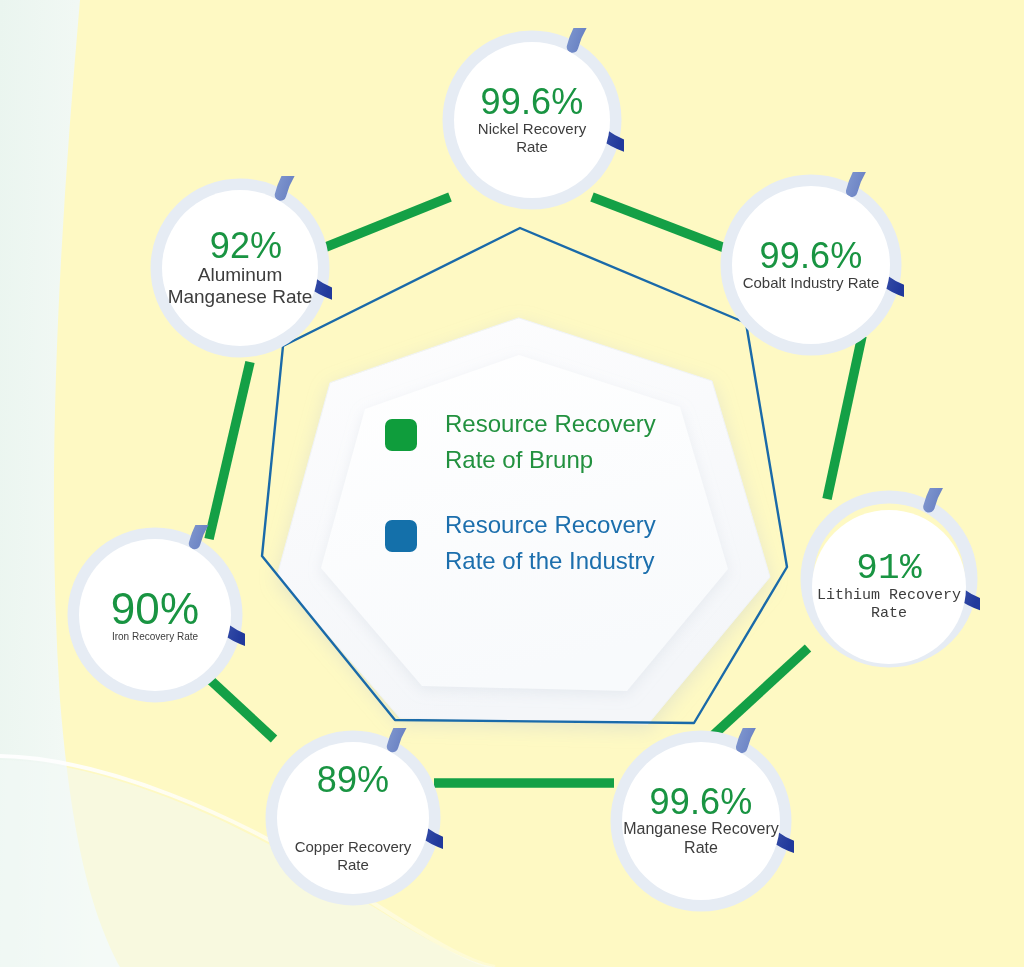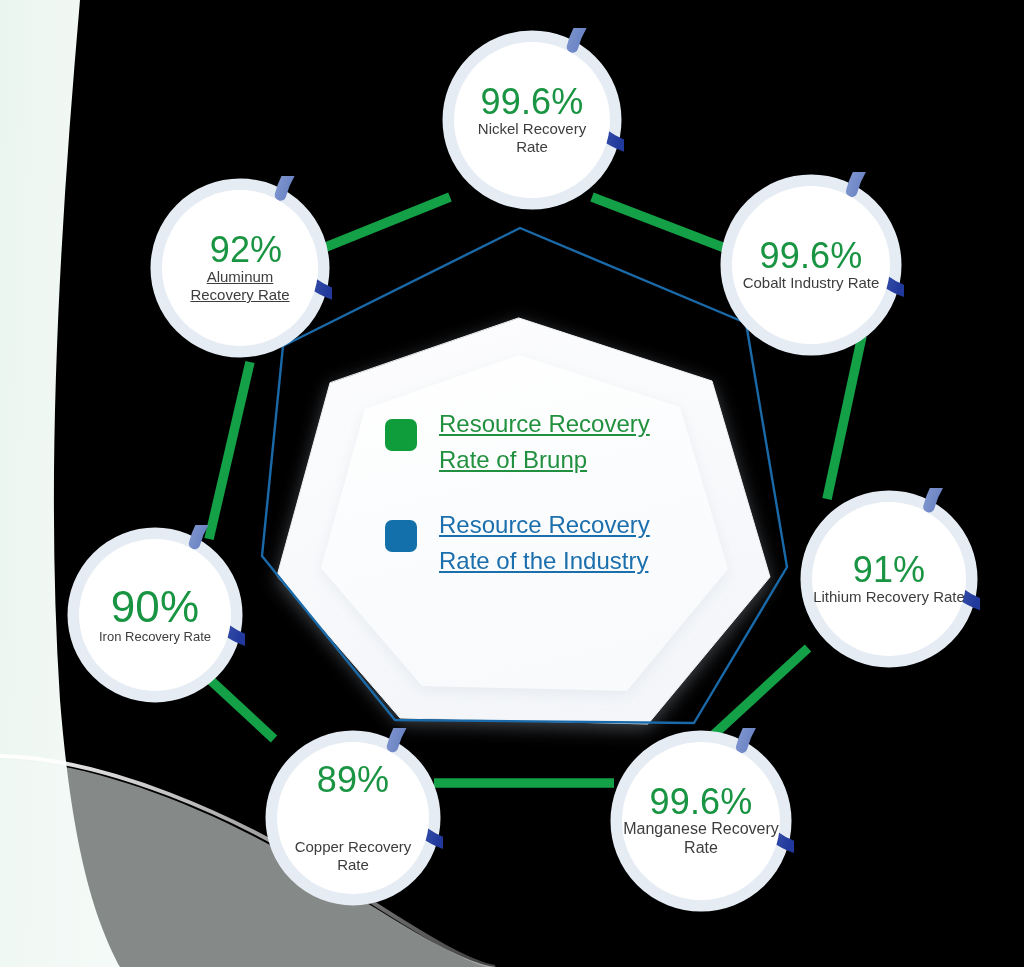--- a/index.html
+++ b/index.html
@@ -5,21 +5,21 @@
   html,body{margin:0;padding:0;}
   body{
     width:1024px;height:967px;
     font-family:"Liberation Sans", sans-serif;
     background:#ffffff;
     overflow:hidden;
   }
   #stage{
     position:relative;
     width:1024px;height:967px;
-    background:#000000;
+    background:#fef9c3;
     overflow:hidden;
   }
   
   .bg-svg{position:absolute;left:0;top:0;width:1024px;height:967px;}
 
   
   .diagram-svg{position:absolute;left:0;top:0;width:1024px;height:967px;}
 
   
   .node{
@@ -62,24 +62,23 @@
   .legend-row:last-child{margin-bottom:0;}
   .swatch{
     width:32px;height:32px;
     border-radius:7px;
     flex:0 0 32px;
     margin-top:13px;
   }
   .sw-green{background:#0f9d3c;}
   .sw-blue{background:#1470aa;}
   .legend-text{
-    margin-left:22px;
+    margin-left:28px;
     font-size:24px;
     line-height:1.52;
-    text-decoration:underline;
   }
   .lt-green{color:#22913f;}
   .lt-blue{color:#1c6fad;}
 </style>
 </head>
 <body>
 
 <div id="stage">
 
   <svg class="bg-svg" viewBox="0 0 1024 967" xmlns="http://www.w3.org/2000/svg">
@@ -194,21 +193,21 @@
       <defs>
         <linearGradient id="arcL" x1="0" y1="0" x2="1" y2="1">
           <stop offset="0%" stop-color="#1b3ba0"></stop>
           <stop offset="55%" stop-color="#21399c"></stop>
           <stop offset="100%" stop-color="#93aad9"></stop>
         </linearGradient>
       </defs>
       <circle cx="91" cy="91" r="82" fill="none" stroke="#e6ecf4" stroke-width="13"></circle>
       <path d="M 24.3 139.5 A 82 82 0 1 1 32.8 48" fill="none" stroke="url(#arcL)" stroke-width="11.5" stroke-linecap="round" transform="rotate(155 91 91)"></path>
     </svg>
-    <div class="node-body" style="left:14px;top:14px;width:154px;height:154px;">
+    <div class="node-body" style="left:14px;top:22px;width:154px;height:154px;font-family:Liberation Mono, monospace;">
       <div class="pct" style="font-size:36px;">91%</div>
       <div class="lbl" style="font-size:15px;">
         <div>Lithium Recovery Rate</div>
       </div>
     </div>
   </div>
 
   <div class="node" style="left:608px;top:728px;width:186px;height:186px;">
     <svg class="ring-svg" width="186" height="186" viewBox="0 0 186 186">
       <defs>
@@ -257,43 +256,43 @@
           <stop offset="0%" stop-color="#1b3ba0"></stop>
           <stop offset="55%" stop-color="#21399c"></stop>
           <stop offset="100%" stop-color="#92a9d8"></stop>
         </linearGradient>
       </defs>
       <circle cx="90" cy="90" r="81" fill="none" stroke="#e6ecf4" stroke-width="13"></circle>
       <path d="M 24 138 A 81 81 0 1 1 32.4 47.5" fill="none" stroke="url(#arcFe)" stroke-width="11.5" stroke-linecap="round" transform="rotate(155 90 90)"></path>
     </svg>
     <div class="node-body" style="left:14px;top:14px;width:152px;height:152px;">
       <div class="pct" style="font-size:44px;">90%</div>
-      <div class="lbl" style="font-size:13px;">
+      <div class="lbl" style="font-size:10px;">
         <div>Iron Recovery Rate</div>
       </div>
     </div>
   </div>
 
   <div class="node" style="left:148px;top:176px;width:184px;height:184px;">
     <svg class="ring-svg" width="184" height="184" viewBox="0 0 184 184">
       <defs>
         <linearGradient id="arcAl" x1="0" y1="0" x2="1" y2="1">
           <stop offset="0%" stop-color="#1b3ba0"></stop>
           <stop offset="55%" stop-color="#21399c"></stop>
           <stop offset="100%" stop-color="#93aad9"></stop>
         </linearGradient>
       </defs>
       <circle cx="92" cy="92" r="83" fill="none" stroke="#e6ecf4" stroke-width="13"></circle>
       <path d="M 24.5 141 A 83 83 0 1 1 33.2 48.5" fill="none" stroke="url(#arcAl)" stroke-width="11.5" stroke-linecap="round" transform="rotate(155 92 92)"></path>
     </svg>
     <div class="node-body" style="left:14px;top:14px;width:156px;height:156px;">
       <div class="pct" style="font-size:36px;margin-left:12px;">92%</div>
-      <div class="lbl" style="font-size:15px;text-decoration:underline;">
+      <div class="lbl" style="font-size:19px;">
         <div>Aluminum</div>
-        <div>Recovery Rate</div>
+        <div>Manganese Rate</div>
       </div>
     </div>
   </div>
 
   <div id="legend">
     <div class="legend-row">
       <div class="swatch sw-green"></div>
       <div class="legend-text lt-green">
         <div>Resource Recovery</div>
         <div>Rate of Brunp</div>

